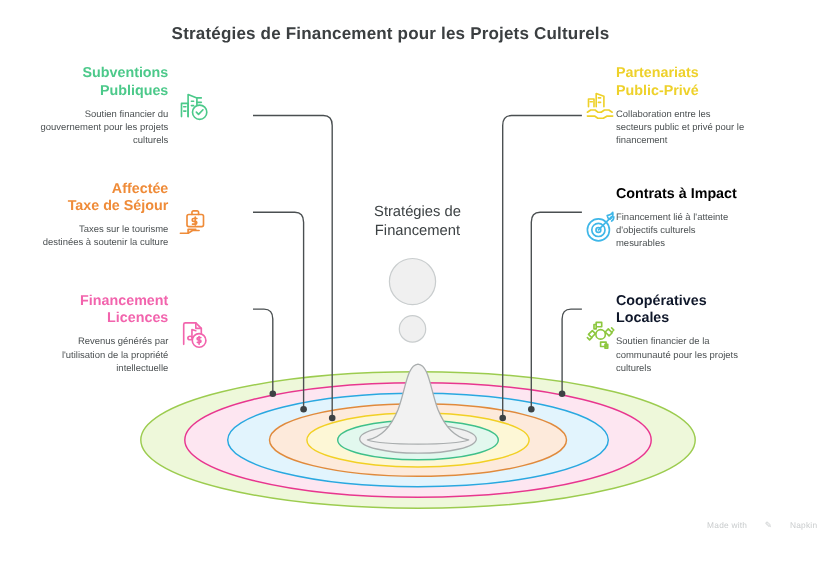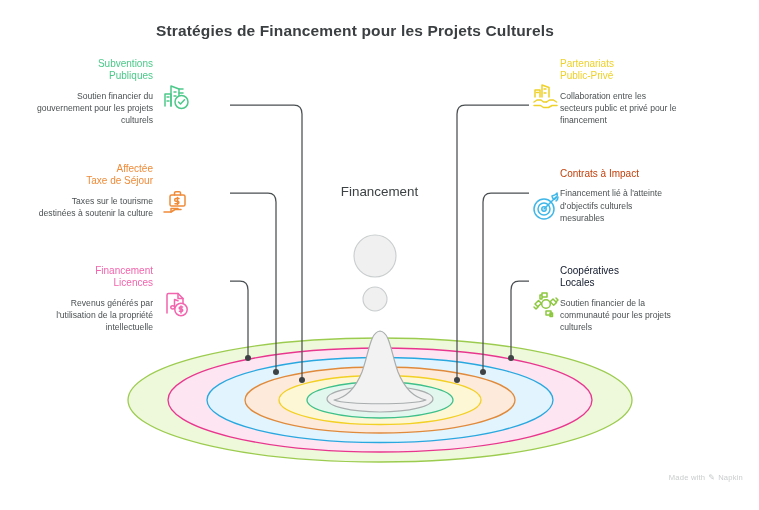--- a/index.html
+++ b/index.html
@@ -28,22 +28,22 @@
     font-size: 15.5px;
     font-weight: bold;
     color: #3b3f41;
     letter-spacing: .15px;
   }
   .item {
     position: absolute;
     width: 195px;
   }
   .item .head {
-    font-size: 10px;
-    font-weight: normal;
+    font-size: 13px;
+    font-weight: bold;
     line-height: 1.23;
     margin: 0 0 7px 0;
   }
   .item .desc {
     font-size: 8.6px;
     line-height: 1.42;
     color: #4b5052;
   }
   .left .head, .left .desc { text-align: right; }
   .right .head, .right .desc { text-align: left; }
@@ -74,21 +74,21 @@
     color: #3d4244;
   }
   #footer {
     position: absolute;
     right: 16px; bottom: 28px;
     font-size: 7.6px;
     color: #c9cccd;
     letter-spacing: .2px;
     display: flex;
     align-items: center;
-    gap: 3px;
+    gap: 16px;
   }
   #footer .pen { font-size: 8px; color:#c9cccd; }
   svg.layer { position: absolute; left:0; top:0; width:759px; height:510px; overflow: visible; }
 </style>
 </head>
 <body>
 
 <div id="stage">
 
   <div id="page-title">Stratégies de Financement pour les Projets Culturels</div>
@@ -124,20 +124,21 @@
                C 412 405, 348 405, 334 400 Z" fill="#f2f2f2" stroke="#a9adae" stroke-width="1.2" stroke-linejoin="round"></path>
     </g>
   </svg>
 
   <svg class="layer" viewBox="0 0 759 510">
     <circle cx="375" cy="256" r="21" fill="#f0f0f0" stroke="#c9cdce" stroke-width="1.1"></circle>
     <circle cx="375" cy="299" r="12" fill="#f0f0f0" stroke="#c9cdce" stroke-width="1.1"></circle>
   </svg>
 
   <div class="center-label">
+    <div>Stratégies de</div>
     <div>Financement</div>
   </div>
 
   <svg class="layer" viewBox="0 0 759 510">
     <g fill="none" stroke="#4a4f51" stroke-width="1.25">
       <path d="M230 105 H 294 Q 302 105 302 114 V 380"></path>
       <path d="M230 193 H 268 Q 276 193 276 202 V 372"></path>
       <path d="M230 281 H 240 Q 248 281 248 290 V 358"></path>
       <path d="M529 105 H 465 Q 457 105 457 114 V 380"></path>
       <path d="M529 193 H 491 Q 483 193 483 202 V 372"></path>
@@ -229,21 +230,21 @@
         <path d="M7.5 12.5 h2 M15 9 h2 M15 13 h2"></path>
         <path d="M5 22 l3 -2 h4 l2.5 2 h3"></path>
         <path d="M17.5 22 l3 -2 h4 l3 2"></path>
         <path d="M5 25.5 h6.5 l3 2 h5 l3.5 -2 h5"></path>
       </svg>
     </span>
   </div>
 
   <div class="item right" style="left:521px; top:168px;">
     <div class="txt">
-      <div class="head" style="color:#c2410c;">
+      <div class="head" style="color:#000000;">
         <div>Contrats à Impact</div>
       </div>
       <div class="desc">Financement lié à l'atteinte d'objectifs culturels mesurables</div>
     </div>
     <span class="icon">
       <svg viewBox="0 0 34 34" fill="none" stroke="#3fb7e8" stroke-width="1.5" stroke-linecap="round" stroke-linejoin="round">
         <circle cx="15" cy="19" r="10"></circle>
         <circle cx="15" cy="19" r="6"></circle>
         <circle cx="15" cy="19" r="2.2"></circle>
         <path d="M15 19 L27 7"></path>

